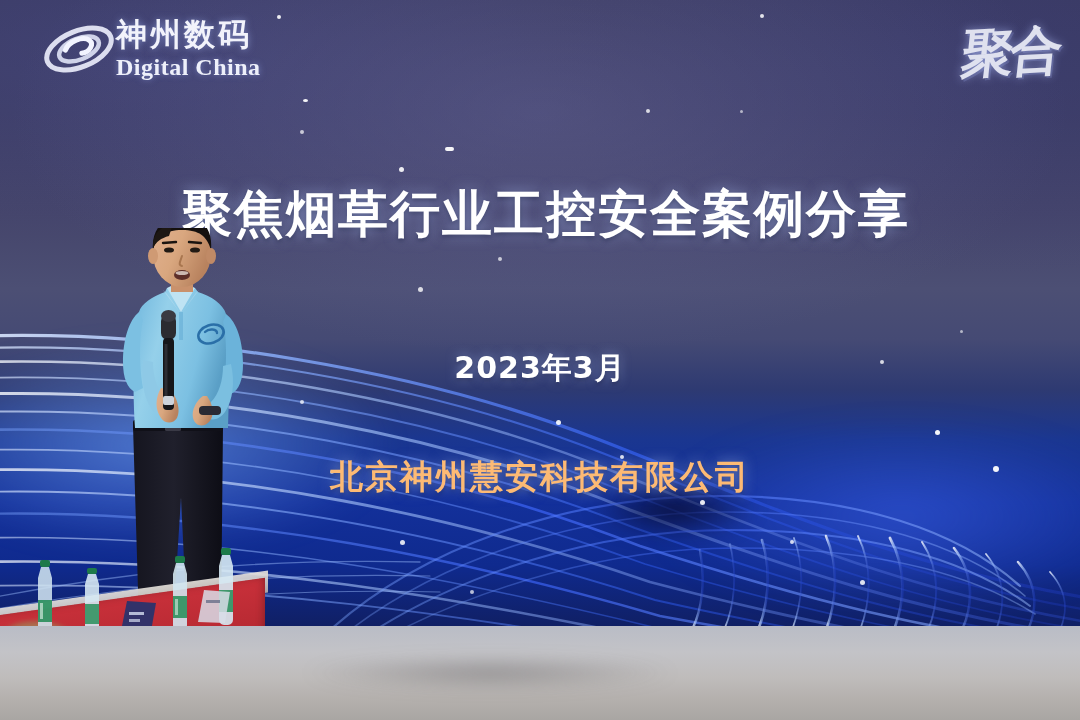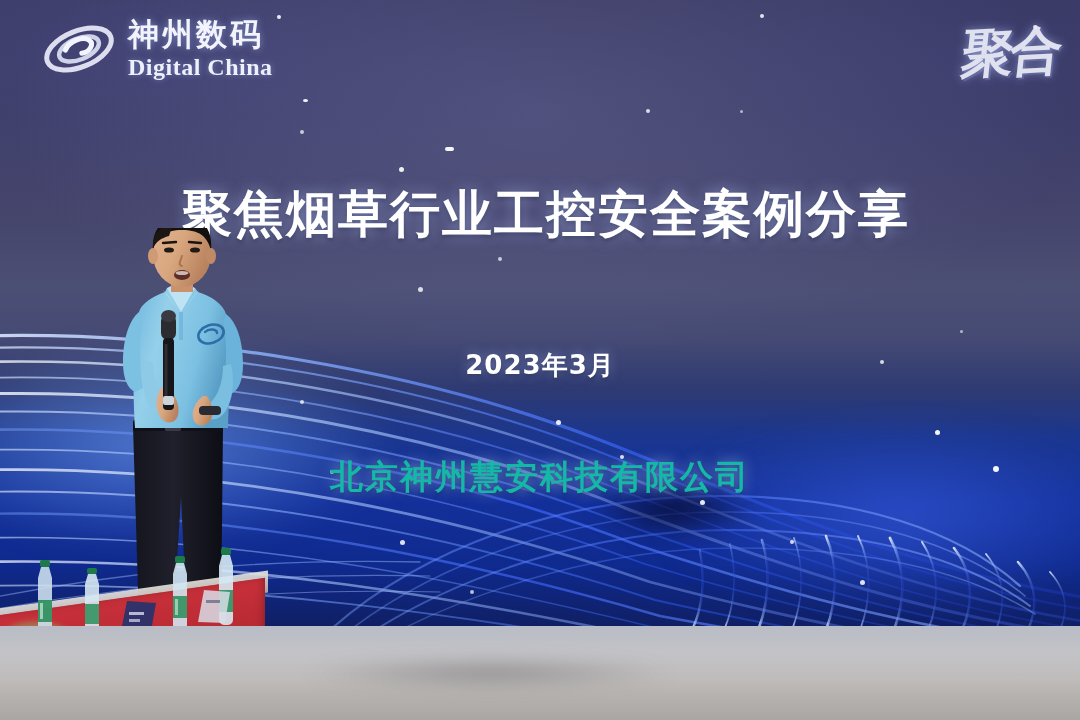--- a/index.html
+++ b/index.html
@@ -72,21 +72,21 @@
     background:linear-gradient(90deg,#5c2030 0%,#2b2f6e 10%,#25306f 50%,#1b2a6a 100%);
     opacity:.85;
   }
   .floor-shadow{
     position:absolute;left:230px;top:650px;width:520px;height:46px;
     background:radial-gradient(ellipse 50% 50% at 50% 50%, rgba(90,88,92,.45), rgba(0,0,0,0) 72%);
     filter:blur(8px);
   }
 
   
-  .logo-left{position:absolute;left:42px;top:18px;display:flex;align-items:center;gap:12px;}
+  .logo-left{position:absolute;left:42px;top:18px;display:flex;align-items:center;}
   .logo-mark{width:74px;height:62px;}
   .logo-text{display:flex;flex-direction:column;line-height:1;}
   .logo-cn{
     font-size:31px;font-weight:700;color:#f2f3fb;letter-spacing:3px;
     font-family:"DejaVu Sans","Liberation Sans",sans-serif;
     text-shadow:0 0 7px rgba(170,190,255,.55);
   }
   .logo-en{
     margin-top:5px;font-size:24px;font-weight:700;color:#eef0fa;letter-spacing:.5px;
     font-family:"Liberation Serif","DejaVu Serif",serif;
@@ -114,27 +114,27 @@
   .slide-title{
     position:absolute;left:6px;top:181px;width:1080px;text-align:center;
     font-family:"DejaVu Sans","Liberation Sans",sans-serif;
     font-size:50px;font-weight:700;color:#ffffff;letter-spacing:2px;
     text-shadow:0 0 14px rgba(180,200,255,.55), 0 2px 5px rgba(10,12,40,.55);
     white-space:nowrap;
   }
   .slide-date{
     position:absolute;left:0;top:348px;width:1080px;text-align:center;
     font-family:"DejaVu Sans","Liberation Sans",sans-serif;
-    font-size:26px;font-weight:700;color:#ffffff;letter-spacing:1px;
+    font-size:30px;font-weight:700;color:#ffffff;letter-spacing:1px;
     text-shadow:0 0 11px rgba(180,200,255,.5), 0 2px 4px rgba(10,12,40,.5);
   }
   .slide-company{
     position:absolute;left:0;top:455px;width:1080px;text-align:center;
     font-family:"DejaVu Sans","Liberation Sans",sans-serif;
-    font-size:33px;font-weight:700;color:#14b8a6;letter-spacing:2px;
+    font-size:33px;font-weight:700;color:#fdba74;letter-spacing:2px;
     text-shadow:0 0 13px rgba(190,210,255,.6), 0 2px 5px rgba(10,20,70,.55);
   }
 
   
   .speaker{position:absolute;left:95px;top:228px;width:175px;height:400px;}
 
   
   .table-skirt{
     position:absolute;left:-10px;top:597px;width:275px;height:130px;
     background:linear-gradient(180deg,#c8303a 0%,#bb2b34 30%,#a8232c 65%,#8e1a22 100%);

